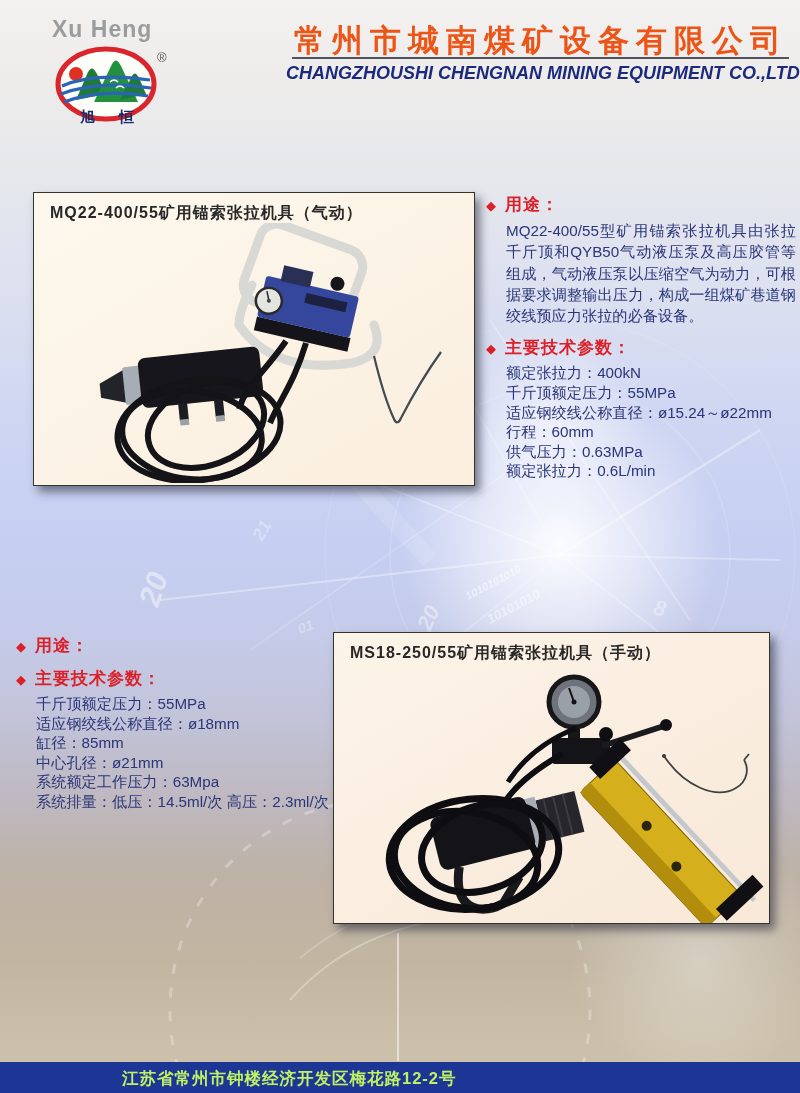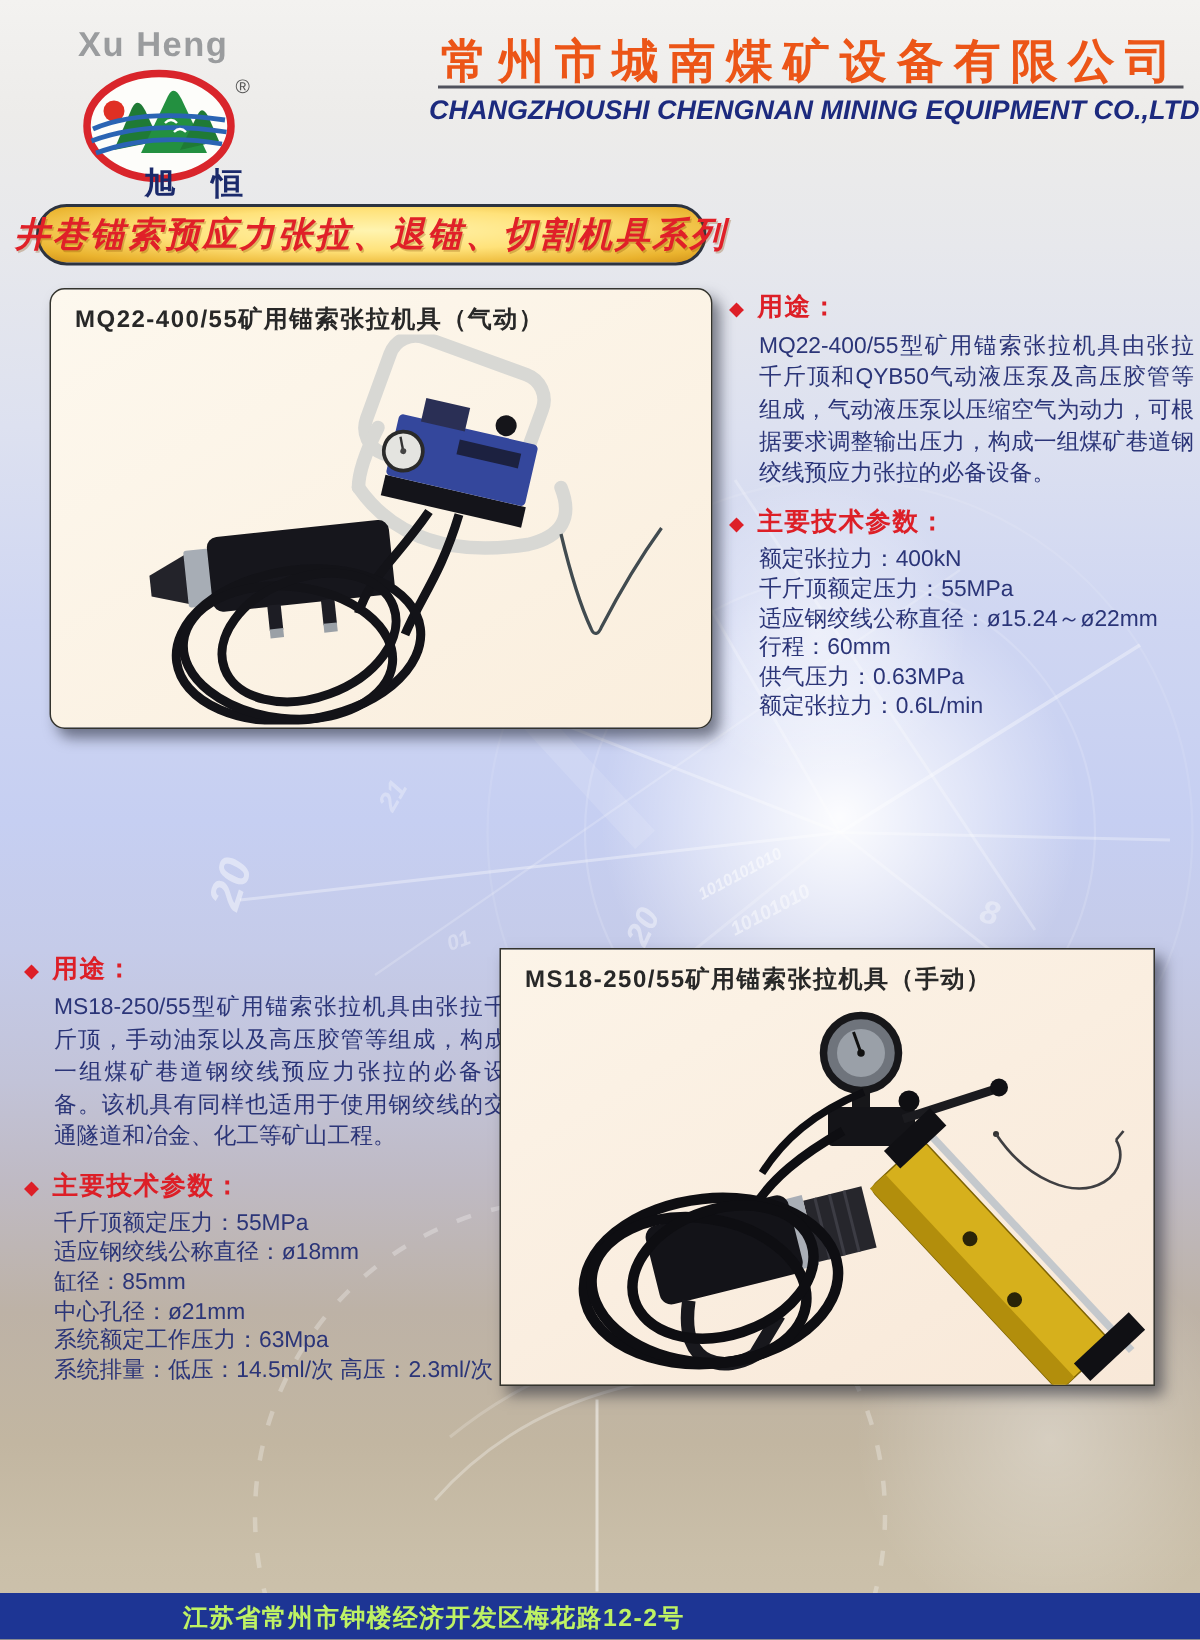--- a/index.html
+++ b/index.html
@@ -9,39 +9,39 @@
     background:linear-gradient(180deg,
       #f3f2f0 0%,#edecea 7%,#e7e8ec 15%,#dde1f0 26%,
       #cfd6f2 38%,#c6cff2 50%,#c5cbe9 58%,#c2c3d8 66%,
       #bfbac4 72%,#bdb2a6 80%,#c2b6a1 88%,#cabfa9 95%,#cdc2ac 100%);
   }
   svg{display:block}
   
   .xuheng-latin{position:absolute;left:52px;top:16px;font-size:23px;font-weight:bold;
     color:#9a9c9e;letter-spacing:1px;}
   .logo-wrap{position:absolute;left:54px;top:42px;width:118px;height:82px;}
-  .xuheng-cn{position:absolute;left:96px;top:108px;font-size:21px;font-weight:bold;
+  .xuheng-cn{position:absolute;left:80px;top:108px;font-size:15px;font-weight:bold;
     color:#1b2a6b;letter-spacing:24px;white-space:nowrap;}
   .company-cn{position:absolute;left:290px;top:20px;width:502px;text-align:center;
     font-size:31px;font-weight:bold;color:#ec5517;letter-spacing:7px;white-space:nowrap;}
   .company-rule{position:absolute;left:292px;top:57px;width:497px;height:2px;background:#50525c;}
   .company-en{position:absolute;left:286px;top:63px;width:508px;text-align:center;
     font-size:18px;font-style:italic;font-weight:bold;color:#1c2a7e;white-space:nowrap;}
   
   .banner{position:absolute;left:24px;top:136px;width:447px;height:41px;
     border:2px solid #2c3340;border-radius:22px;box-sizing:border-box;
     background:radial-gradient(ellipse at 50% 42%,#fff4b0 0%,#ffe27a 45%,#eab32e 82%,#d2931a 100%);
     display:flex;align-items:center;justify-content:center;}
   .banner span{color:#e02028;font-size:23px;font-weight:bold;font-style:italic;
     letter-spacing:2px;text-shadow:1px 1px 0 rgba(130,70,0,.28);white-space:nowrap;}
   
   .card{position:absolute;border:1px solid #34342e;
     box-shadow:5px 6px 9px rgba(30,32,48,.55);}
   .card1{left:33px;top:192px;width:440px;height:292px;
-    background:linear-gradient(150deg,#fdf8ee 0%,#faeedd 100%);border-radius:10px;}
+    background:linear-gradient(150deg,#fdf8ee 0%,#faeedd 100%);}
   .card2{left:333px;top:632px;width:435px;height:290px;
     background:linear-gradient(150deg,#fcf4e8 0%,#f8e8d8 100%);}
   .card-title{position:absolute;left:16px;top:10px;font-size:16px;font-weight:bold;
     color:#282828;letter-spacing:1px;white-space:nowrap;}
   .photo-svg{position:absolute;left:0;top:30px;width:100%;height:260px;}
   
   .sec{position:absolute;}
   .sec1{left:486px;top:193px;width:310px;}
   .sec2{left:16px;top:634px;width:324px;}
   .use-head{color:#dd1f27;font-size:17px;font-weight:bold;letter-spacing:1px;}
@@ -132,23 +132,20 @@
       <text x="103" y="20" font-size="13" fill="#555">®</text>
     </svg>
   </div>
 
   <div class="xuheng-cn">旭恒</div>
 
   <div class="company-cn">常州市城南煤矿设备有限公司</div>
   <div class="company-rule"></div>
   <div class="company-en">CHANGZHOUSHI CHENGNAN MINING EQUIPMENT CO.,LTD.</div>
 
-  <div class="banner">
-    <span>井巷锚索预应力张拉、退锚、切割机具系列</span>
-  </div>
 
   <div class="card card1">
     <div class="card-title">MQ22-400/55矿用锚索张拉机具（气动）</div>
     <svg class="photo-svg" viewBox="0 0 440 260">
 
       <g stroke="#d8d8d4" stroke-width="9" fill="none" stroke-linecap="round">
         <rect x="215" y="12" width="108" height="82" rx="18" transform="rotate(20 269 53)"></rect>
         <path d="M205,102 Q240,152 318,140 Q352,132 340,102"></path>
         <path d="M218,62 Q205,88 205,102"></path>
       </g>
@@ -201,21 +198,20 @@
       <div class="param">行程：60mm</div>
       <div class="param">供气压力：0.63MPa</div>
       <div class="param">额定张拉力：0.6L/min</div>
     </div>
   </div>
 
   <div class="sec sec2">
     <div class="use-head">
       <span class="diamond">◆</span><span>用途：</span>
     </div>
-    <div class="para">MS18-250/55型矿用锚索张拉机具由张拉千斤顶，手动油泵以及高压胶管等组成，构成一组煤矿巷道钢绞线预应力张拉的必备设备。该机具有同样也适用于使用钢绞线的交通隧道和冶金、化工等矿山工程。</div>
     <div class="use-head head2">
       <span class="diamond">◆</span><span>主要技术参数：</span>
     </div>
     <div class="params">
       <div class="param">千斤顶额定压力：55MPa</div>
       <div class="param">适应钢绞线公称直径：ø18mm</div>
       <div class="param">缸径：85mm</div>
       <div class="param">中心孔径：ø21mm</div>
       <div class="param">系统额定工作压力：63Mpa</div>
       <div class="param">系统排量：低压：14.5ml/次 高压：2.3ml/次</div>

